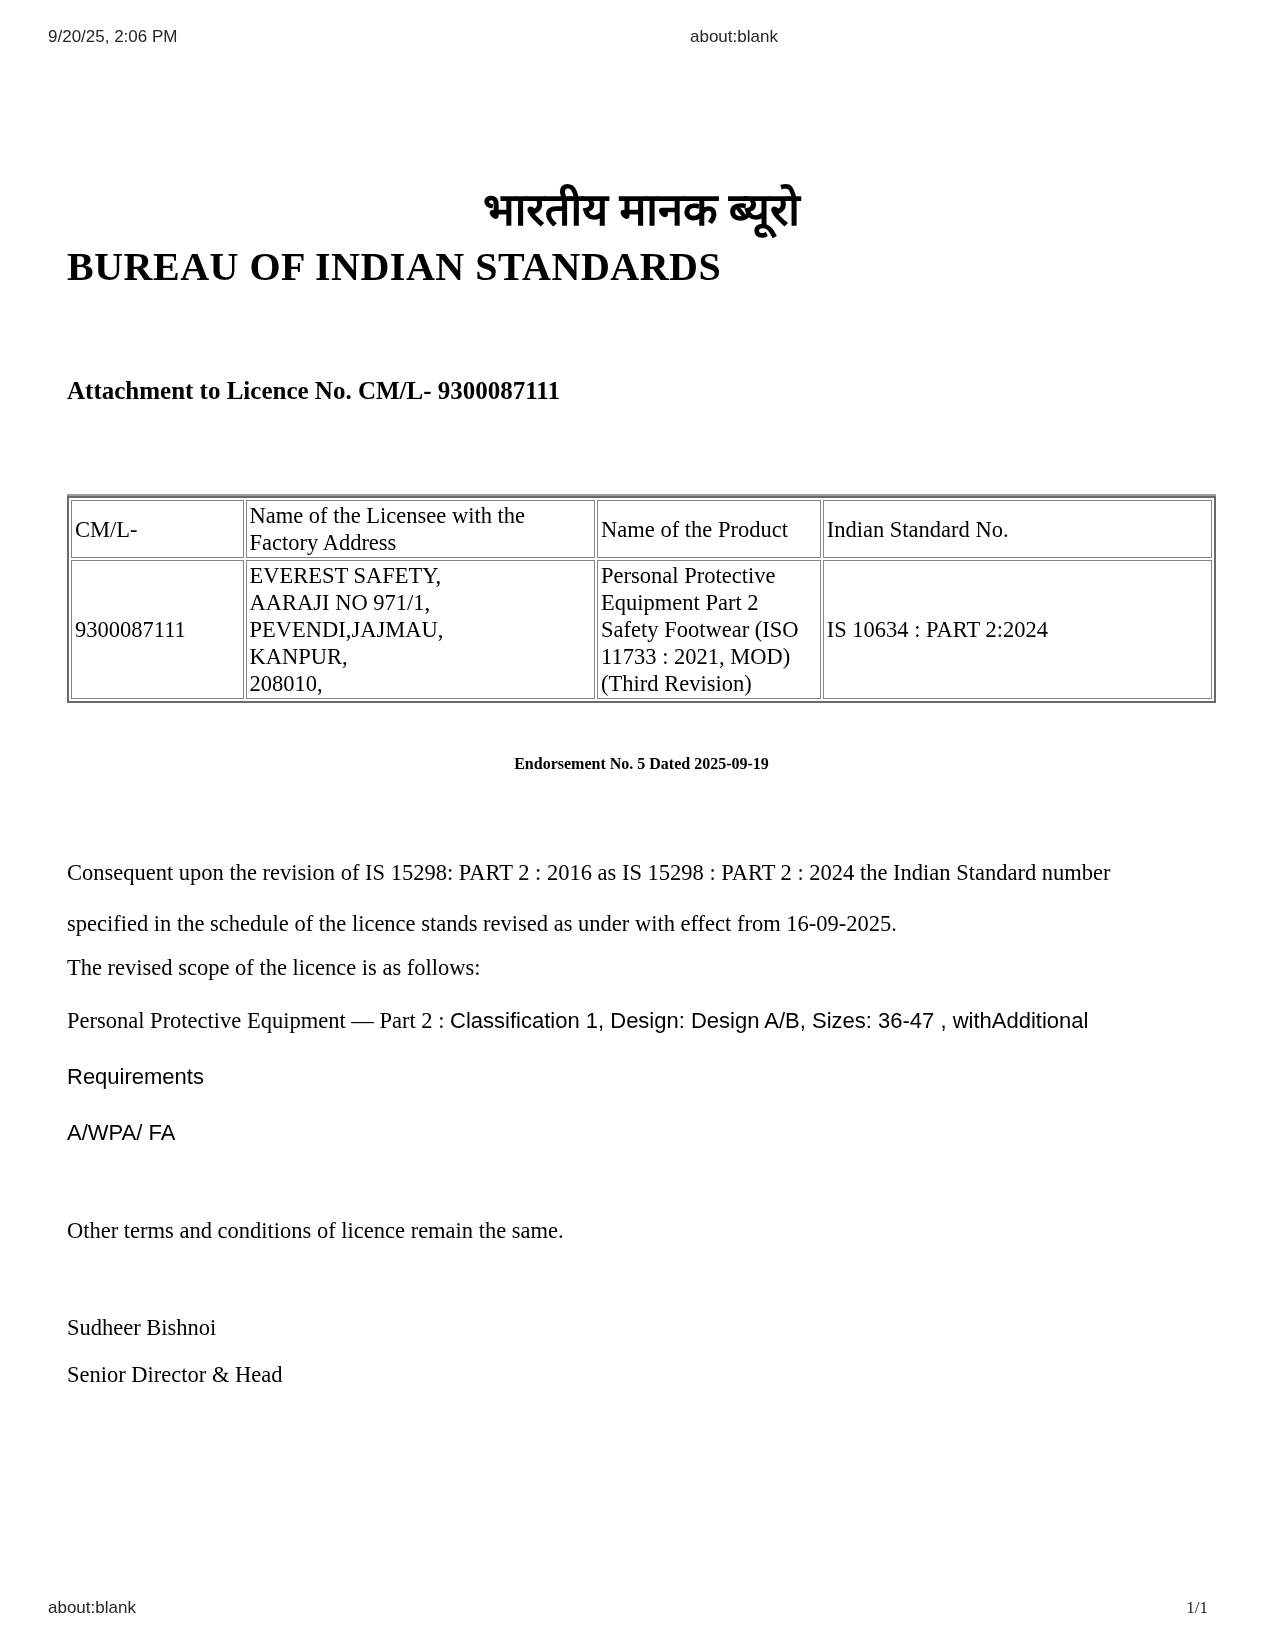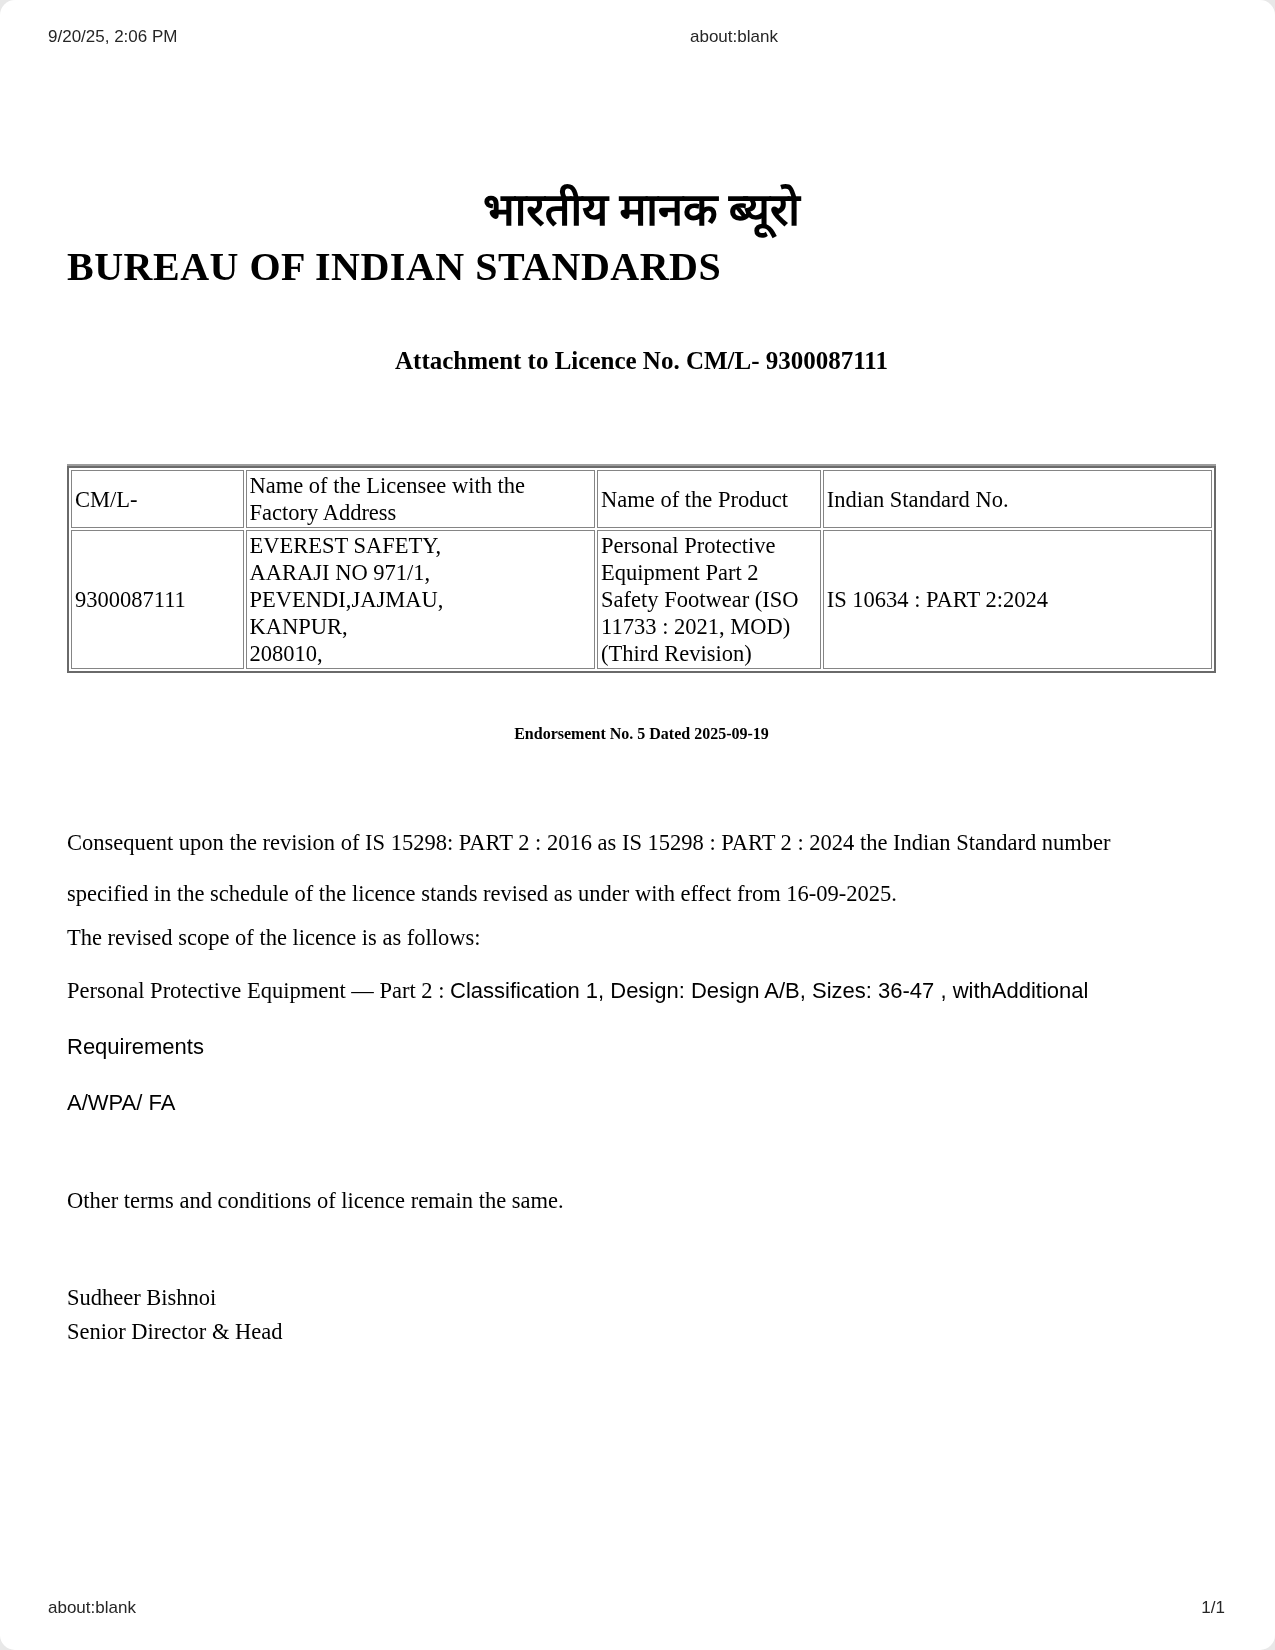--- a/index.html
+++ b/index.html
@@ -6,35 +6,34 @@
   html, body { background: #e8e8e8; }
   .page {
     position: relative;
     width: 1275px;
     height: 1650px;
     margin: 0 auto;
     background: #ffffff;
     font-family: "Liberation Serif", "DejaVu Serif", serif;
     color: #000000;
     overflow: hidden;
-    border-radius: 15px;
   }
 
   
   .ph {
     position: absolute;
     font-family: "Liberation Sans", "DejaVu Sans", sans-serif;
     font-size: 17px;
     color: #262626;
     white-space: nowrap;
   }
   .ph-date  { left: 48px;  top: 27px; }
   .ph-title { left: 690px; top: 27px; }
   .pf-left  { left: 48px;  top: 1598px; }
-  .pf-right { right: 50px; top: 1598px; }
+  .pf-right { right: 67px; top: 1598px; font-family: Liberation Serif, serif; }
 
   
   .content {
     position: absolute;
     left: 67px;
     top: 0;
     width: 1149px;
   }
 
   .title-hindi {
@@ -45,22 +44,22 @@
     font-weight: bold;
   }
   .title-english {
     margin-top: 2px;
     font-size: 40px;
     line-height: 48px;
     font-weight: bold;
     letter-spacing: 0.5px;
   }
   .attachment-line {
-    margin-top: 55px;
-    text-align: center;
+    margin-top: 85px;
+    text-align: left;
     font-size: 25px;
     line-height: 30px;
     font-weight: bold;
   }
   .rule {
     margin-top: 88px;
     border: 0;
     border-top: 2px solid #9c9c9c;
     height: 0;
   }
@@ -115,20 +114,21 @@
   }
   .para-other-terms {
     margin-top: 53px;
     line-height: 34px;
   }
   .sig-name {
     margin-top: 63px;
     line-height: 34px;
   }
   .sig-designation {
+    margin-top: 13px;
     line-height: 34px;
   }
 </style>
 </head>
 <body>
 
 <div class="page">
 
   <div class="ph ph-date">9/20/25, 2:06 PM</div>
   <div class="ph ph-title">about:blank</div>

